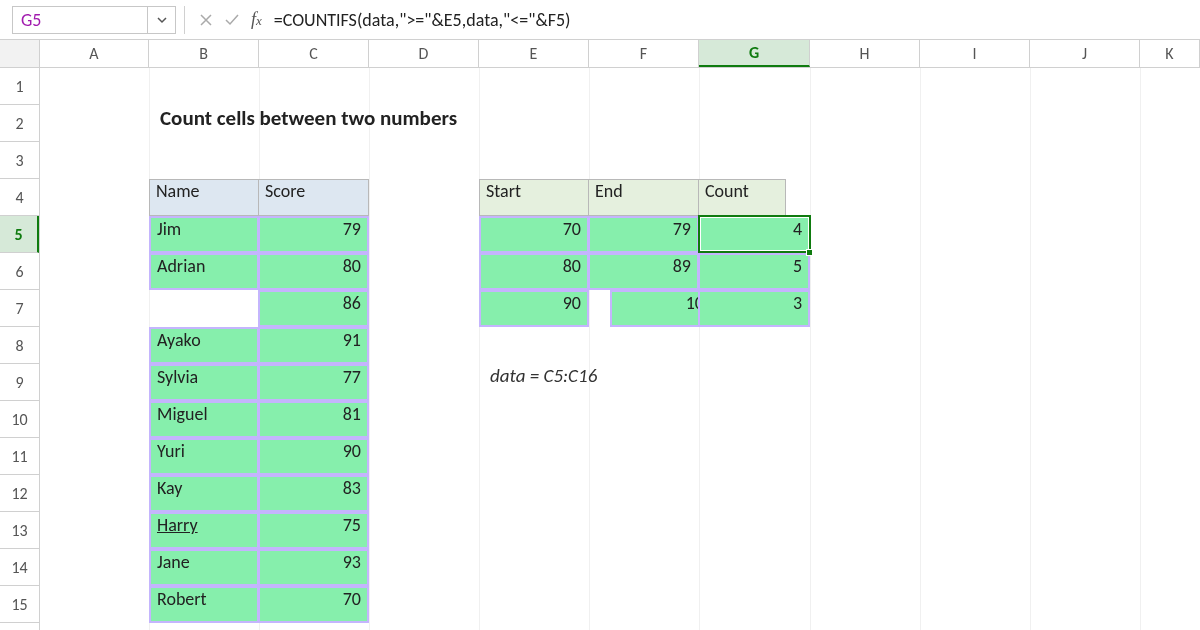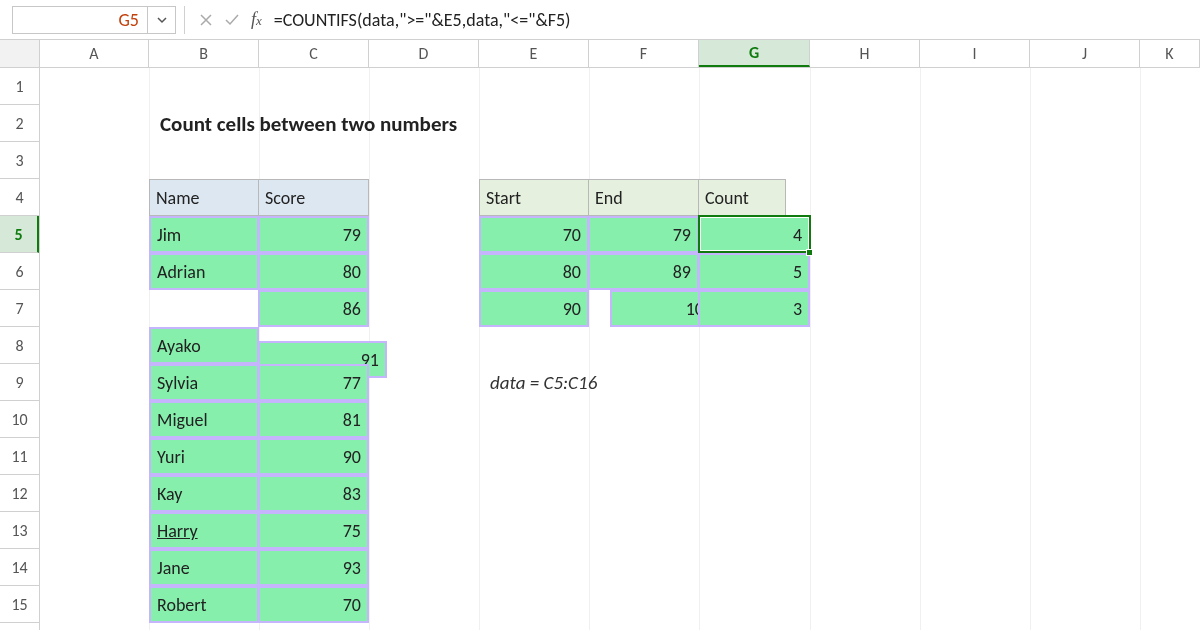--- a/index.html
+++ b/index.html
@@ -7,21 +7,21 @@
   .app { width:1200px; height:630px; position:relative; overflow:hidden; }
   
   .formula-bar {
     display:flex; align-items:center; height:40px;
     border-bottom:1px solid #d0d0d0; background:#fff;
     font-size:18px;
   }
   .namebox {
     width:136px; height:28px; margin-left:12px;
     border:1px solid #c7c7c7; display:flex; align-items:center;
-    padding:0 8px; color:#c2410c; background:#fff;justify-content:flex-end;
+    padding:0 8px; color:#a21caf; background:#fff;
   }
   .namebox-drop {
     width:28px; height:28px; border:1px solid #c7c7c7; border-left:none;
     display:flex; align-items:center; justify-content:center;
     color:#555; background:#fff;
   }
   .sep { width:1px; height:28px; background:#d0d0d0; margin:0 8px; }
   .fbtn { width:26px; height:28px; display:flex; align-items:center; justify-content:center; color:#888; }
   .fx {
     font-style:italic; font-family:"Times New Roman",serif;
@@ -65,21 +65,21 @@
   .c-D { width:110px; }
   .c-E { width:110px; }
   .c-F { width:110px; }
   .c-G { width:111px; }
   .c-H { width:110px; }
   .c-I { width:110px; }
   .c-J { width:110px; }
   .c-K { width:60px; }
   
   .cell {
-    position:absolute; height:37px; display:flex; align-items:center;
+    position:absolute; height:37px; display:flex; 
     font-size:18px; padding:0 6px;
   }
   .headcell {
     background:#dde7f1; border:1px solid #b8b8b8; font-weight:500;
   }
   .headcell2 {
     background:#e5f0de; border:1px solid #b8b8b8; font-weight:500;
   }
   .datacell {
     border:2px solid #c4b5fd; background:#86efac;
@@ -251,21 +251,21 @@
         </div>
       <div class="cell datacell txtright" style="left:218px; top:185px; width:111px;">
           <span>80</span>
         </div>
       <div class="cell datacell txtright" style="left:218px; top:222px; width:111px;">
           <span>86</span>
         </div>
       <div class="cell datacell" style="left:109px; top:259px; width:110px;">
           <span>Ayako</span>
         </div>
-      <div class="cell datacell txtright" style="left:218px; top:273px; width:129px;">
+      <div class="cell datacell txtright" style="left:218px; top:259px; width:111px;">
           <span>91</span>
         </div>
       <div class="cell datacell" style="left:109px; top:296px; width:110px;">
           <span>Sylvia</span>
         </div>
       <div class="cell datacell txtright" style="left:218px; top:296px; width:111px;">
           <span>77</span>
         </div>
       <div class="cell datacell" style="left:109px; top:333px; width:110px;">
           <span>Miguel</span>

